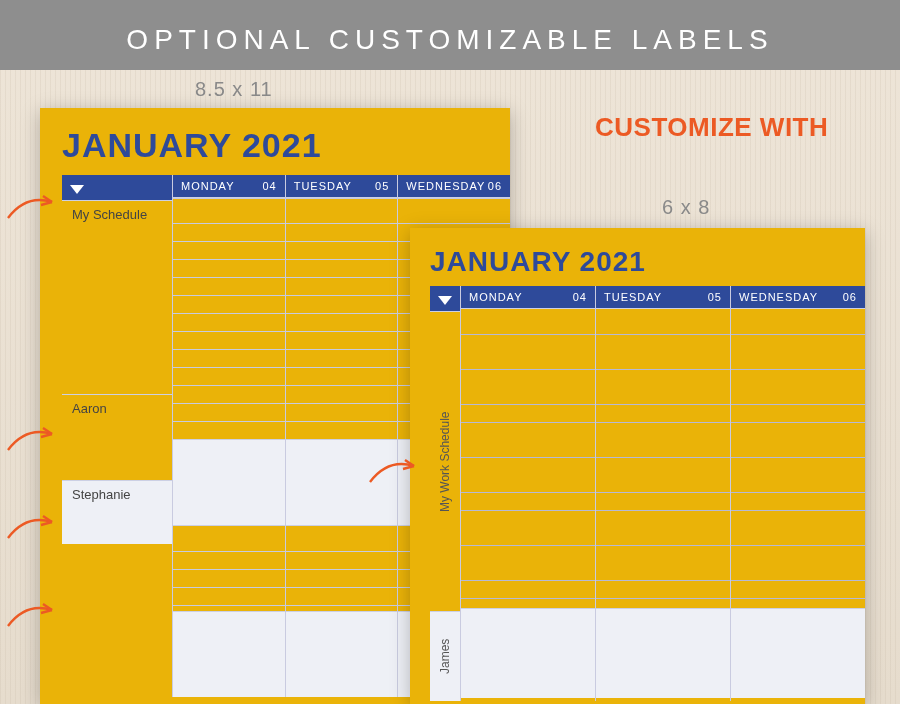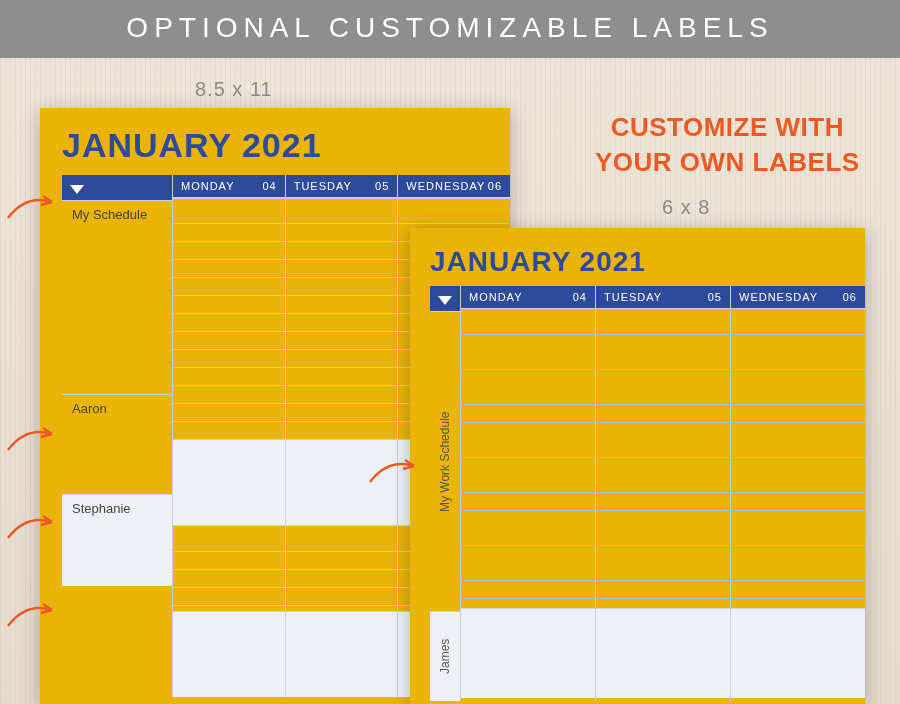--- a/index.html
+++ b/index.html
@@ -19,21 +19,21 @@
       linear-gradient(#eee5d8, #e6dccd);
   }
 
   .banner {
     background: #8e8e8e;
     color: #fff;
     text-align: center;
     font-size: 28px;
     letter-spacing: 6px;
     font-weight: 300;
-    padding: 12px 0 14px;
+    padding: 24px 0 14px;
     font-family: "Helvetica Neue", Arial, sans-serif;
   }
 
   .size-label {
     position: absolute;
     color: #8a8a8a;
     font-size: 20px;
     letter-spacing: 1px;
     font-weight: 300;
   }
@@ -162,37 +162,36 @@
 </head>
 <body>
 
 <div class="banner">OPTIONAL CUSTOMIZABLE LABELS</div>
 
 <div class="size-label left">8.5 x 11</div>
 <div class="size-label right">6 x 8</div>
 
 <div class="callout">
   <span>CUSTOMIZE WITH</span><br>
-  <span>YOUR OWN LABELS</span>
 </div>
 
 <div class="card large">
   <div class="month-title">JANUARY 2021</div>
   <div class="grid">
     <div class="leftcol">
       <div class="hdr leftcorner">
         <span class="tri"></span>
       </div>
       <div class="section" style="height:194px">
         <div class="label-h">My Schedule</div>
       </div>
-      <div class="section" style="height:100px">
+      <div class="section" style="height:86px">
         <div class="label-h">Aaron</div>
       </div>
-      <div class="section shade" style="height:92px">
+      <div class="section shade" style="height:64px">
         <div class="label-h">Stephanie</div>
       </div>
     </div>
     <div class="days">
 
       <div class="daycol">
         <div class="hdr day">
           <span>MONDAY</span>
           <span>04</span>
         </div>

